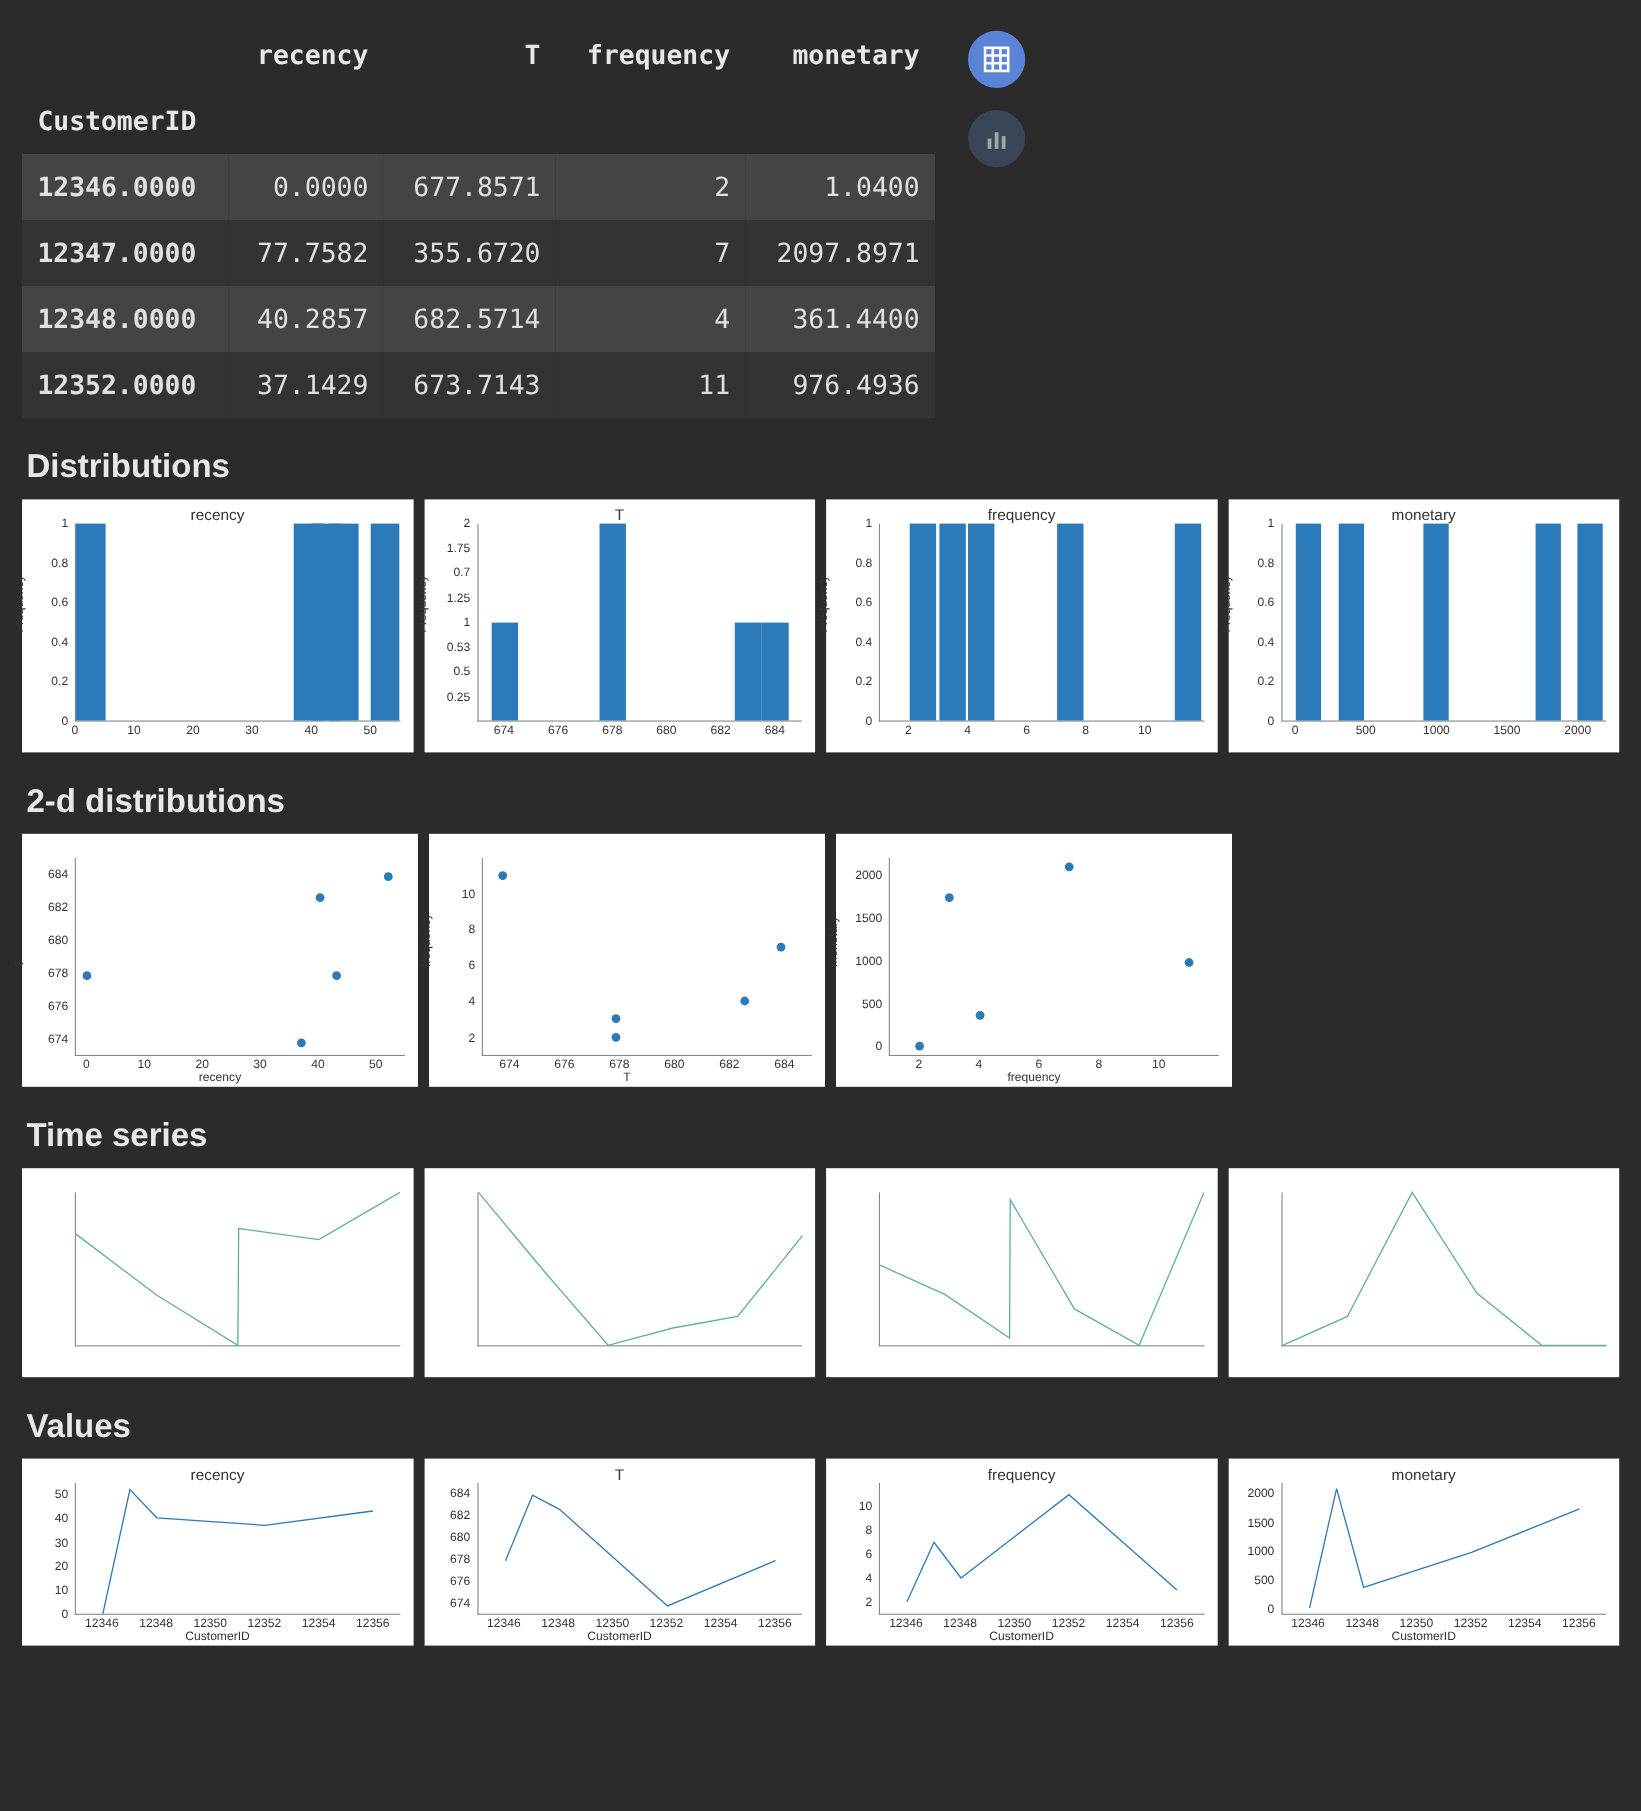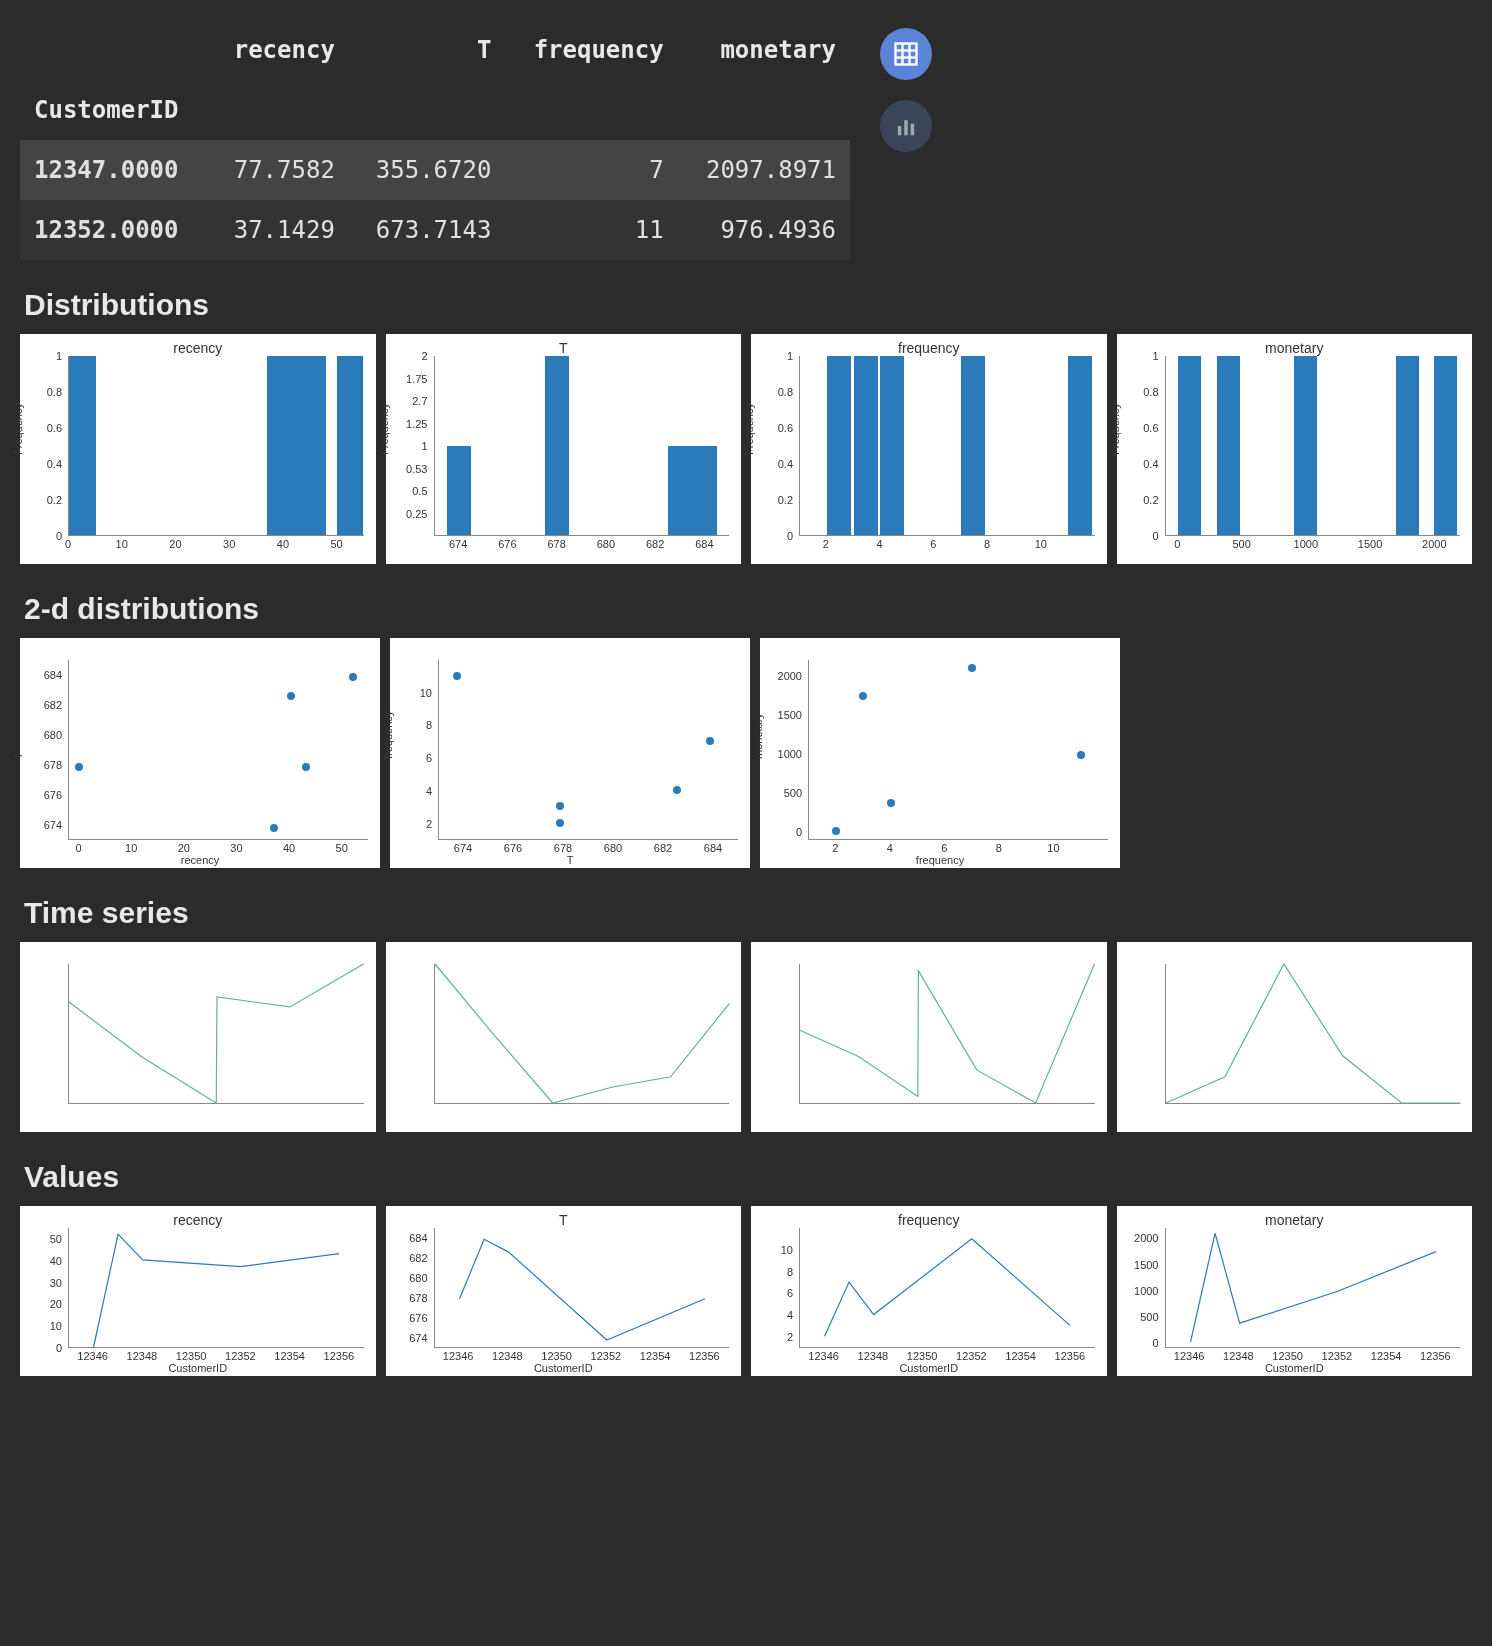--- a/index.html
+++ b/index.html
@@ -75,25 +75,39 @@
         <tr>
           <th class="idx">CustomerID</th>
           <th></th>
             <th></th>
             <th></th>
             <th></th>
         </tr>
       </thead>
       <tbody id="tbody">
           <tr>
+            <td class="idx">12346.0000</td>
+    <td>0.0000</td>
+    <td>677.8571</td>
+    <td>2</td>
+    <td>1.0400</td>
+          </tr>
+          <tr>
             <td class="idx">12347.0000</td>
     <td>77.7582</td>
     <td>355.6720</td>
     <td>7</td>
     <td>2097.8971</td>
+          </tr>
+          <tr>
+            <td class="idx">12348.0000</td>
+    <td>40.2857</td>
+    <td>682.5714</td>
+    <td>4</td>
+    <td>361.4400</td>
           </tr>
           <tr>
             <td class="idx">12352.0000</td>
     <td>37.1429</td>
     <td>673.7143</td>
     <td>11</td>
     <td>976.4936</td>
           </tr>
         </tbody>
     </table>
@@ -155,21 +169,21 @@
         <div class="bar" style="left: 37.5%; width: 8.33333%; height: 100%;"></div>
         <div class="bar" style="left: 79.1667%; width: 8.33333%; height: 50%;"></div>
         <div class="bar" style="left: 87.5%; width: 8.33333%; height: 50%;"></div>
       </div>
       <div class="ticks-y">
         <span style="bottom: 12.5%;">0.25</span>
         <span style="bottom: 25%;">0.5</span>
         <span style="bottom: 37.5%;">0.53</span>
         <span style="bottom: 50%;">1</span>
         <span style="bottom: 62.5%;">1.25</span>
-        <span style="bottom: 75%;">2.7</span>
+        <span style="bottom: 75%;">0.7</span>
         <span style="bottom: 87.5%;">1.75</span>
         <span style="bottom: 100%;">2</span>
       </div>
       <div class="ticks-x">
         <span style="left: 8.33333%;">674</span>
         <span style="left: 25%;">676</span>
         <span style="left: 41.6667%;">678</span>
         <span style="left: 58.3333%;">680</span>
         <span style="left: 75%;">682</span>
         <span style="left: 91.6667%;">684</span>

